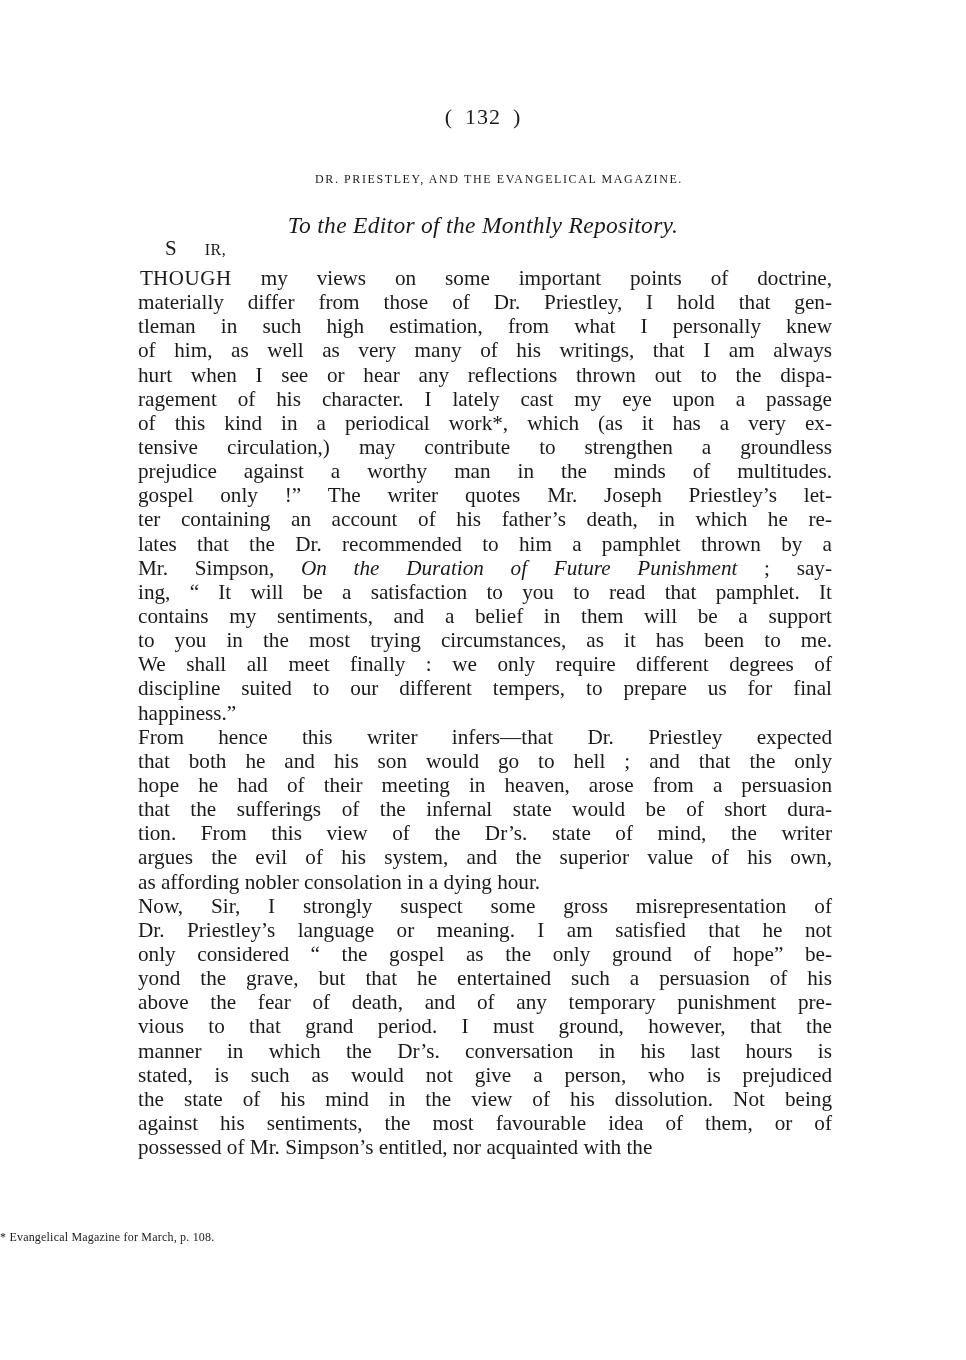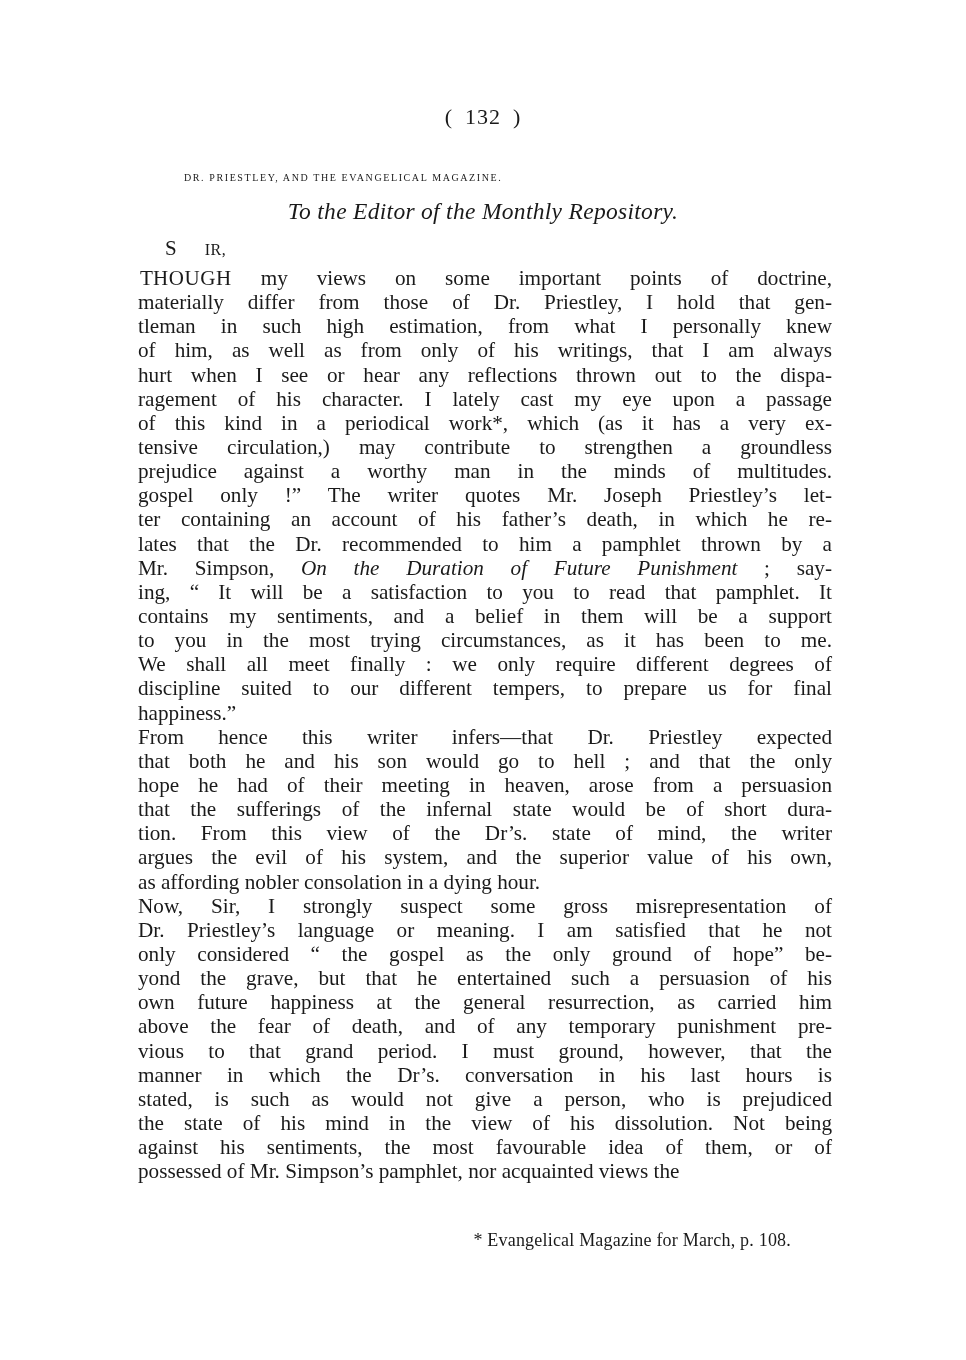--- a/index.html
+++ b/index.html
@@ -1,54 +1,54 @@
 <!DOCTYPE html>
 <html><head>
   <meta charset="utf-8">
   <style>
     html, body { margin: 0; padding: 0; background: #ffffff; }
     body { width: 966px; height: 1360px; position: relative; overflow: hidden;
            font-family: "Liberation Serif", "DejaVu Serif", serif; color: #1a1a1a; }
     .page-number { position: absolute; top: 104px; left: 0; width: 966px; text-align: center;
                    font-size: 22px; letter-spacing: 1px; }
     .page-number .paren { margin: 0 12px; }
-    .title { position: absolute; top: 172px; left: 184px; width: 630px; 
-             font-size: 10px; letter-spacing: 1.6px; white-space: nowrap; }
-    .subtitle { position: absolute; top: 198px; left: 0; width: 966px; text-align: center;
+    .title { position: absolute; top: 172px; left: 184px; width: 630px; text-align: center;
+             font-size: 12px; letter-spacing: 1.6px; white-space: nowrap; }
+    .subtitle { position: absolute; top: 212px; left: 0; width: 966px; text-align: center;
                 font-size: 23.5px; font-style: italic; letter-spacing: 0.3px; white-space: nowrap; }
     .salutation { position: absolute; top: 236px; left: 165px; font-size: 21px; }
     .salutation .sc { font-size: 16px; letter-spacing: 0.5px; margin-left: 28px; }
     .body { position: absolute; top: 266px; left: 138px; width: 694px; }
     .line { display: block; height: 24.15px; line-height: 24.15px; font-size: 21.2px;
             text-align: justify; text-align-last: justify; white-space: nowrap; overflow: visible; }
     .line.last { text-align-last: left; }
     .line i { font-style: italic; }
     .sc-first { font-size: 21px; letter-spacing: 0.6px; }
-    .footnote { position: absolute; top: 1230px; left: 0; width: 791px; text-align: right;
-                font-size: 18px; letter-spacing: 0.2px; }
+    .footnote { position: absolute; top: 1230px; left: 0; width: 791px; text-align: left;
+                font-size: 12px; letter-spacing: 0.2px; }
   </style>
 </head>
 <body>
 
 <div>
   <div class="page-number">
     <span class="paren">(</span><span>132</span><span class="paren">)</span>
   </div>
 
   <div class="title">DR. PRIESTLEY, AND THE EVANGELICAL MAGAZINE.</div>
   <div class="subtitle">To the Editor of the Monthly Repository.</div>
   <div class="salutation">
     <span>S</span><span class="sc">IR,</span>
   </div>
 
   <div class="body" id="body">
       <span class="line" style="padding-left: 2px; text-indent: 0px;"><span>T<span class="sc-first">HOUGH</span></span> my views on some important points of doctrine,</span>
       <span class="line">materially differ from those of Dr. Priestley, I hold that gen-</span>
       <span class="line">tleman in such high estimation, from what I personally knew</span>
-      <span class="line">of him, as well as from only of his writings, that I am always</span>
+      <span class="line">of him, as well as very many of his writings, that I am always</span>
       <span class="line">hurt when I see or hear any reflections thrown out to the dispa-</span>
       <span class="line">ragement of his character. I lately cast my eye upon a passage</span>
       <span class="line">of this kind in a periodical work*, which (as it has a very ex-</span>
       <span class="line">tensive circulation,) may contribute to strengthen a groundless</span>
       <span class="line">prejudice against a worthy man in the minds of multitudes.</span>
       <span class="line">gospel only !” The writer quotes Mr. Joseph Priestley’s let-</span>
       <span class="line">ter containing an account of his father’s death, in which he re-</span>
       <span class="line">lates that the Dr. recommended to him a pamphlet thrown by a</span>
       <span class="line">Mr. Simpson, <i>On the Duration of Future Punishment</i> ; say-</span>
       <span class="line">ing, “ It will be a satisfaction to you to read that pamphlet. It</span>
@@ -61,24 +61,23 @@
       <span class="line">that both he and his son would go to hell ; and that the only</span>
       <span class="line">hope he had of their meeting in heaven, arose from a persuasion</span>
       <span class="line">that the sufferings of the infernal state would be of short dura-</span>
       <span class="line">tion. From this view of the Dr’s. state of mind, the writer</span>
       <span class="line">argues the evil of his system, and the superior value of his own,</span>
       <span class="line last">as affording nobler consolation in a dying hour.</span>
       <span class="line" style="padding-left: 0px; text-indent: 0px;">Now, Sir, I strongly suspect some gross misrepresentation of</span>
       <span class="line">Dr. Priestley’s language or meaning. I am satisfied that he not</span>
       <span class="line">only considered “ the gospel as the only ground of hope” be-</span>
       <span class="line">yond the grave, but that he entertained such a persuasion of his</span>
-      <span class="line">own future happiness at the general resurrection, as carried him</span>
       <span class="line">above the fear of death, and of any temporary punishment pre-</span>
       <span class="line">vious to that grand period. I must ground, however, that the</span>
       <span class="line">manner in which the Dr’s. conversation in his last hours is</span>
       <span class="line">stated, is such as would not give a person, who is prejudiced</span>
       <span class="line">the state of his mind in the view of his dissolution. Not being</span>
       <span class="line">against his sentiments, the most favourable idea of them, or of</span>
-      <span class="line last">possessed of Mr. Simpson’s pamphlet, nor acquainted views the</span>
+      <span class="line last">possessed of Mr. Simpson’s entitled, nor acquainted with the</span>
     </div>
 
   <div class="footnote">* Evangelical Magazine for March, p. 108.</div>
 </div>
 
 </body></html>

